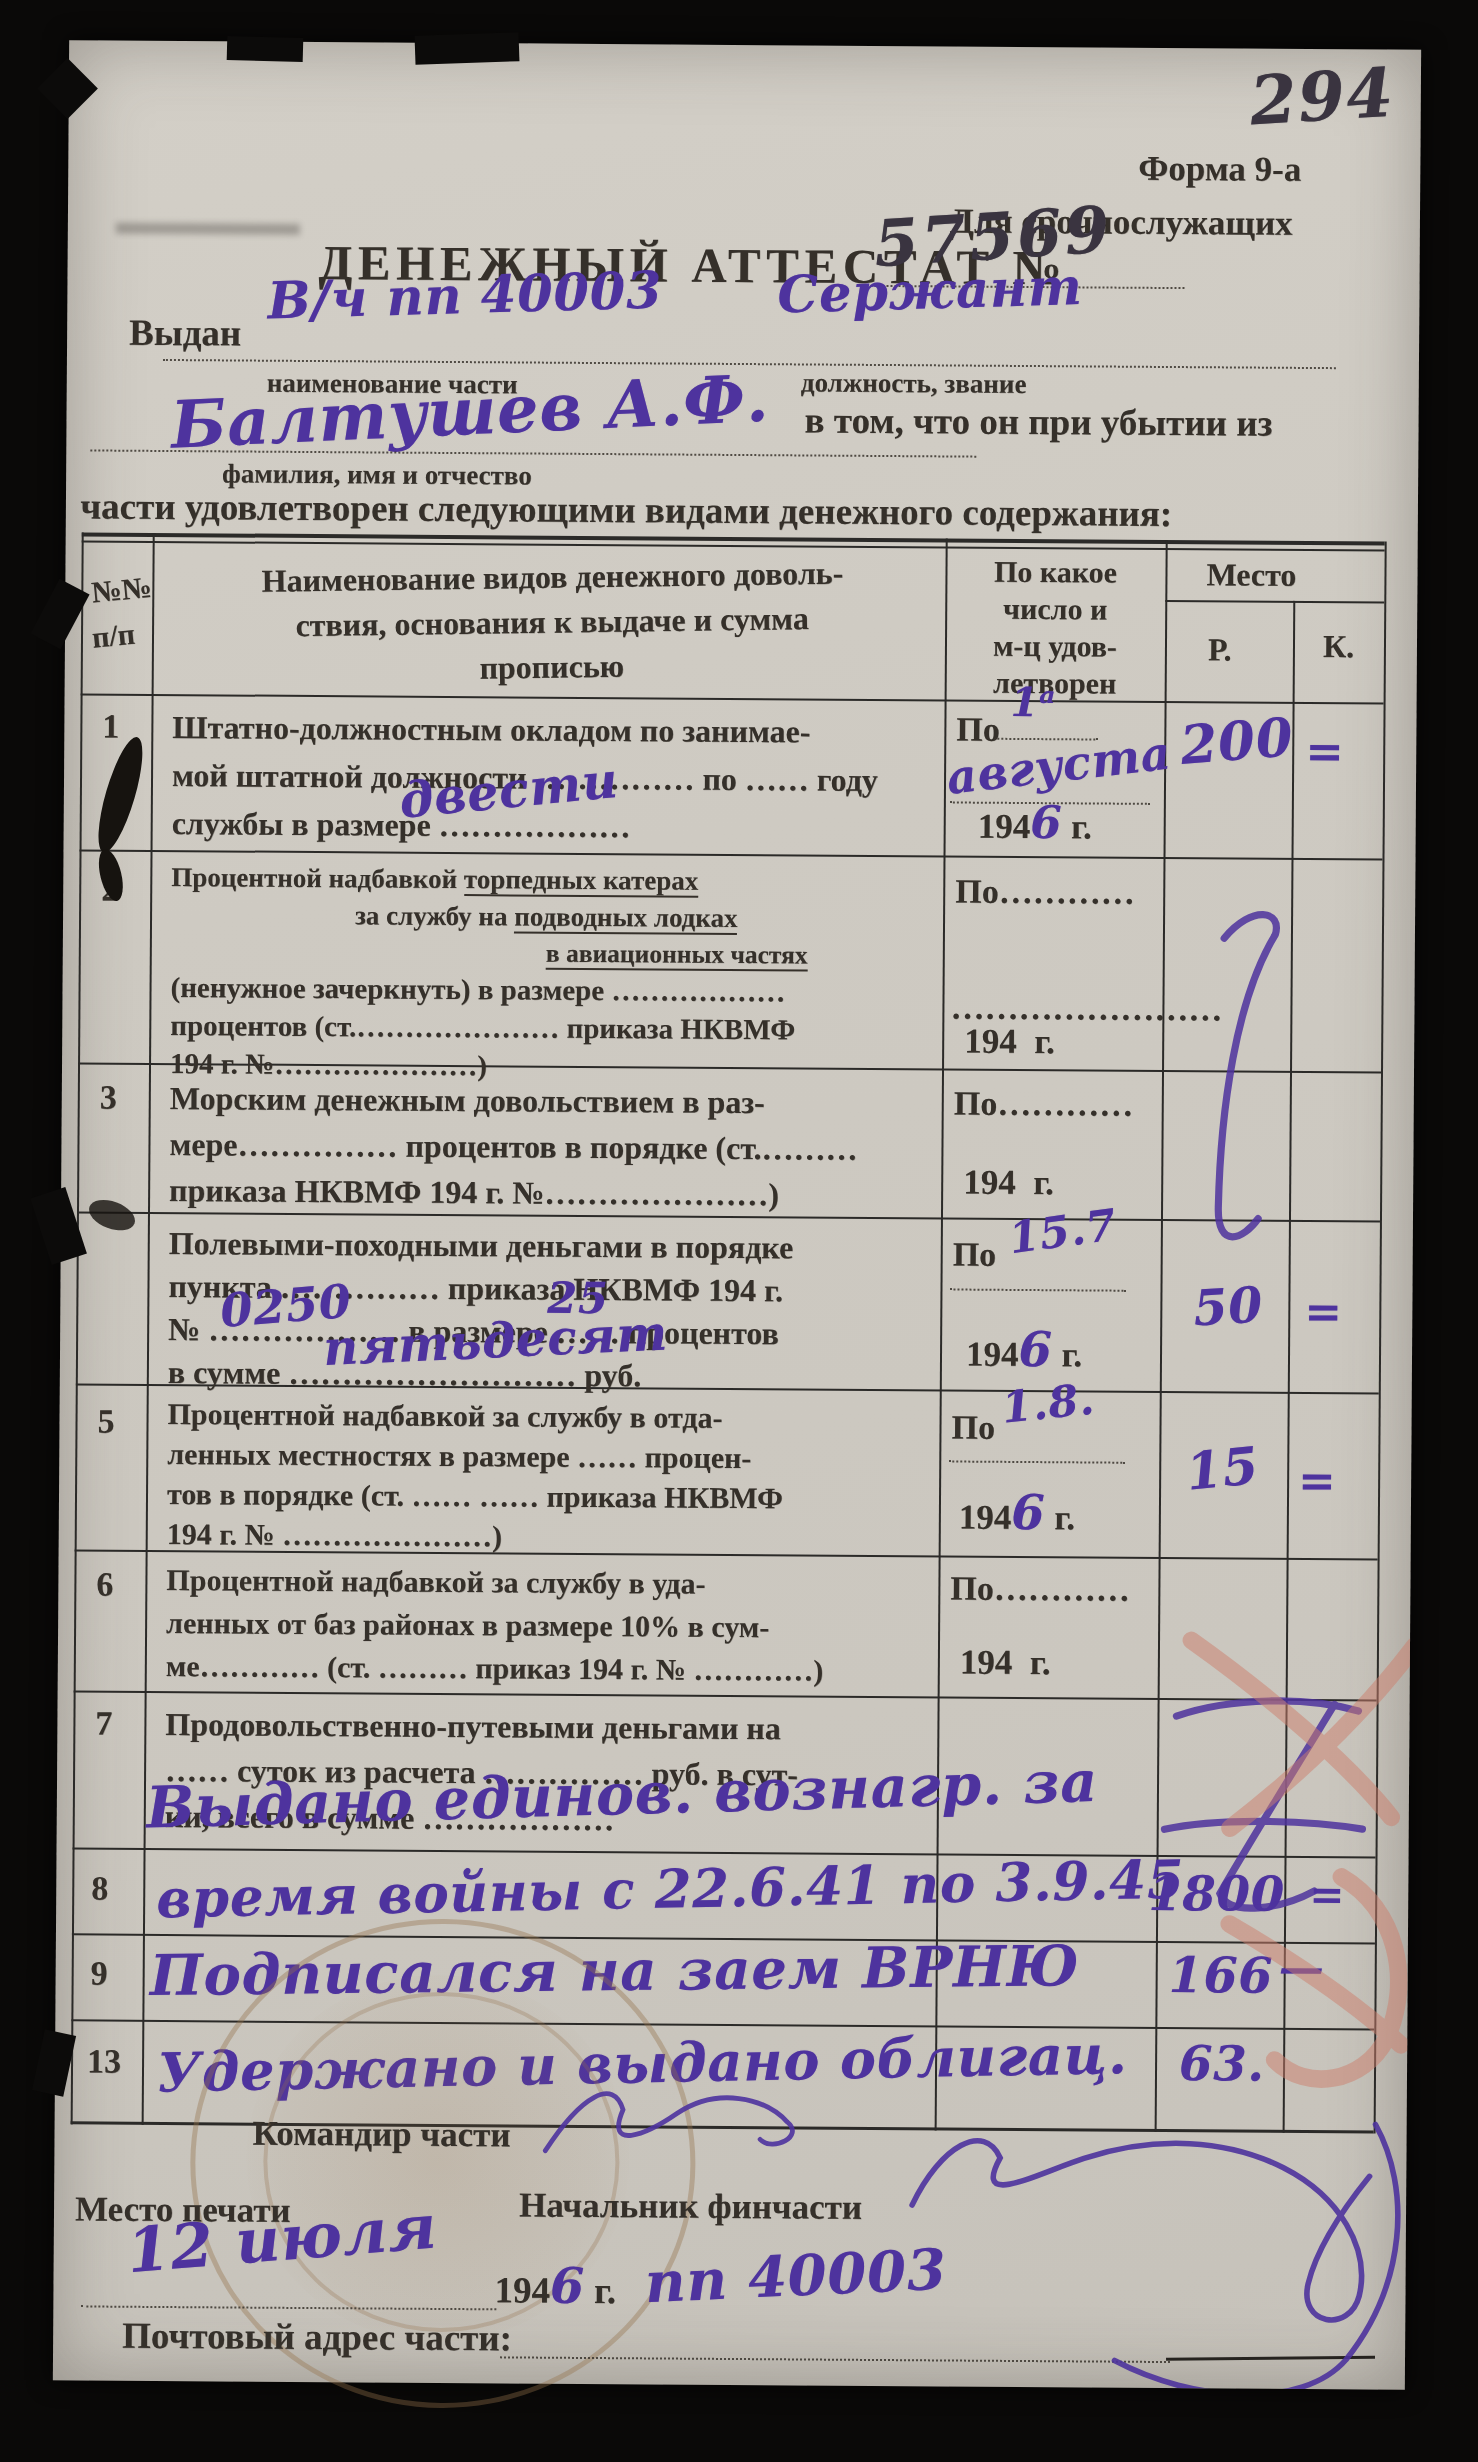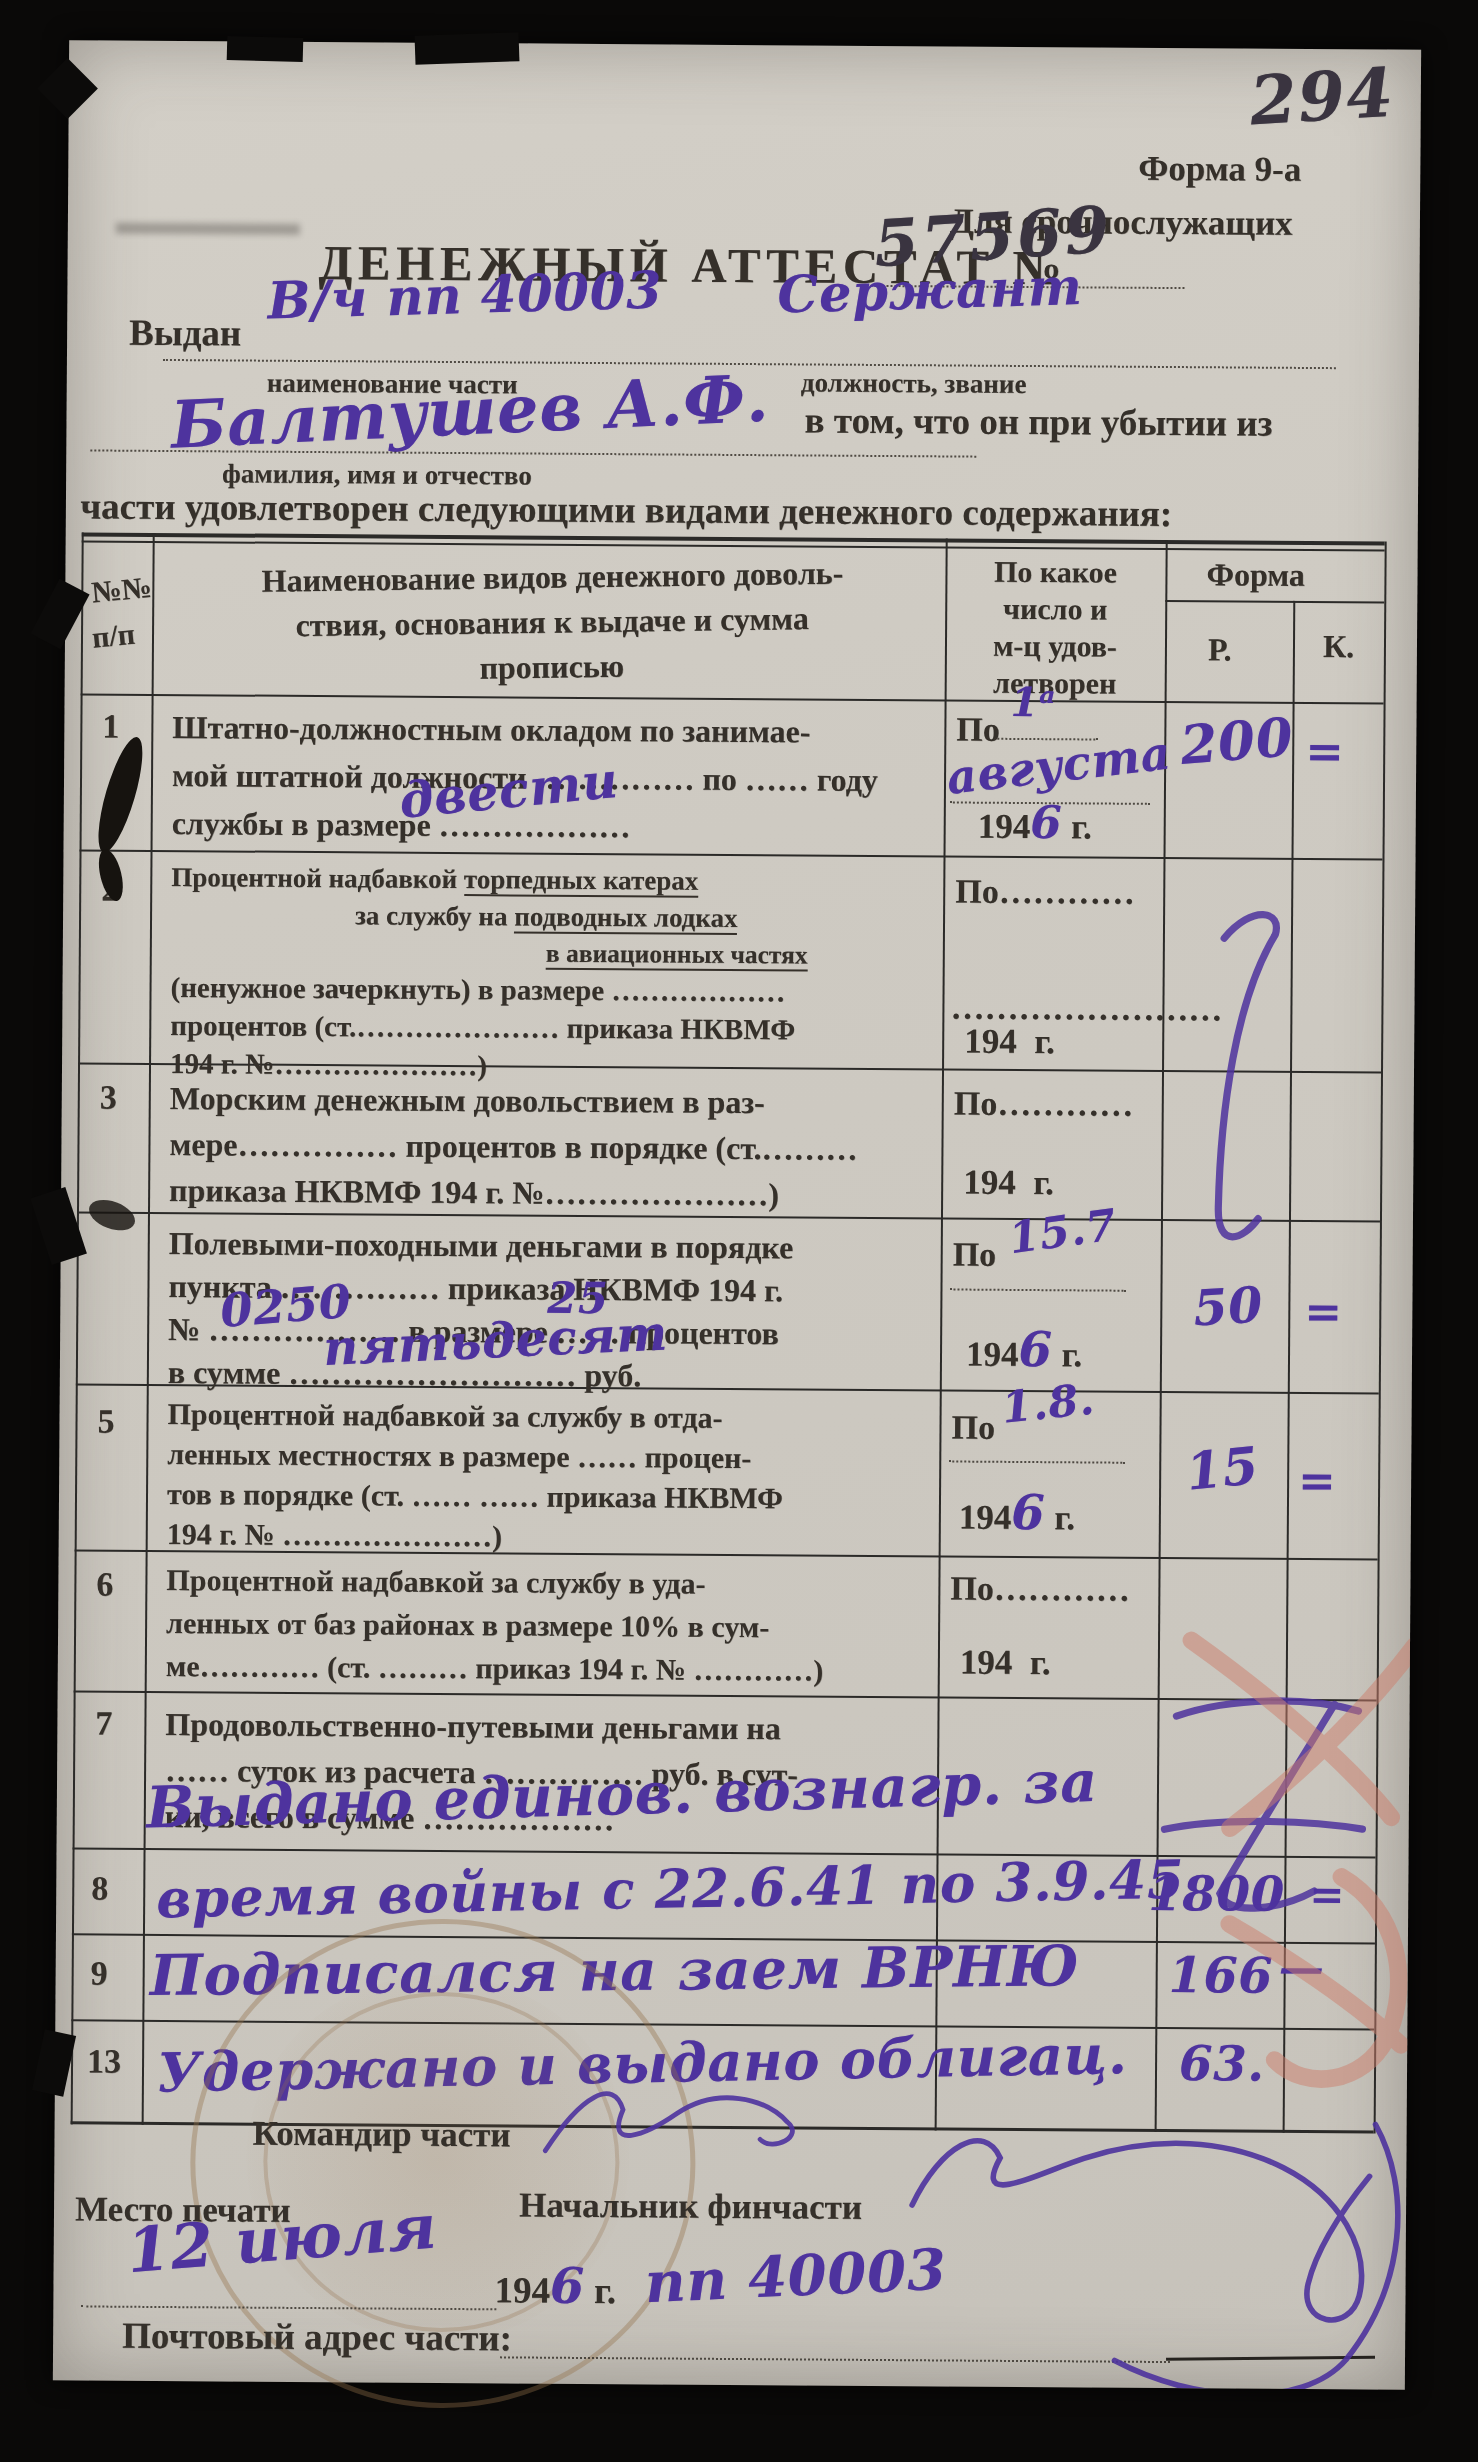--- a/index.html
+++ b/index.html
@@ -82,21 +82,21 @@
     <div class="pr" style="font-size:32px;line-height:45px;transform:rotate(-1.2deg);">Наименование видов денежного доволь-</div>
     <div class="pr" style="font-size:32px;line-height:45px;transform:rotate(-1.2deg);">ствия, основания к выдаче и сумма</div>
     <div class="pr" style="font-size:32px;line-height:45px;transform:rotate(-1.2deg);">прописью</div>
   </div>
   <div class="abs" style="left:886px;top:506px;width:208px;text-align:center;">
     <div class="pr" style="font-size:30px;line-height:37px;">По какое</div>
     <div class="pr" style="font-size:30px;line-height:37px;">число и</div>
     <div class="pr" style="font-size:30px;line-height:37px;">м-ц удов-</div>
     <div class="pr" style="font-size:30px;line-height:37px;">летворен</div>
   </div>
-  <div class="abs pr" style="left:1141px;top:508px;font-size:32px;">Форма</div>
+  <div class="abs pr" style="left:1141px;top:508px;font-size:32px;">Место</div>
   <div class="abs pr" style="left:1143px;top:583px;font-size:32px;">Р.</div>
   <div class="abs pr" style="left:1258px;top:579px;font-size:32px;">К.</div>
 
   <div class="abs pr" style="left:38px;top:667px;font-size:34px;">1</div>
   <div class="abs" style="left:108px;top:662px;width:766px;">
     <div class="pr" style="font-size:32px;line-height:48px;">Штатно-должностным окладом по занимае-</div>
     <div class="pr" style="font-size:32px;line-height:48px;">мой штатной должности …………… по …… году</div>
     <div class="pr" style="font-size:32px;line-height:48px;">службы в размере ………………</div>
   </div>
   <div class="abs hw" style="left:335px;top:718px;font-size:49px;transform:rotate(-6deg);">двести</div>

